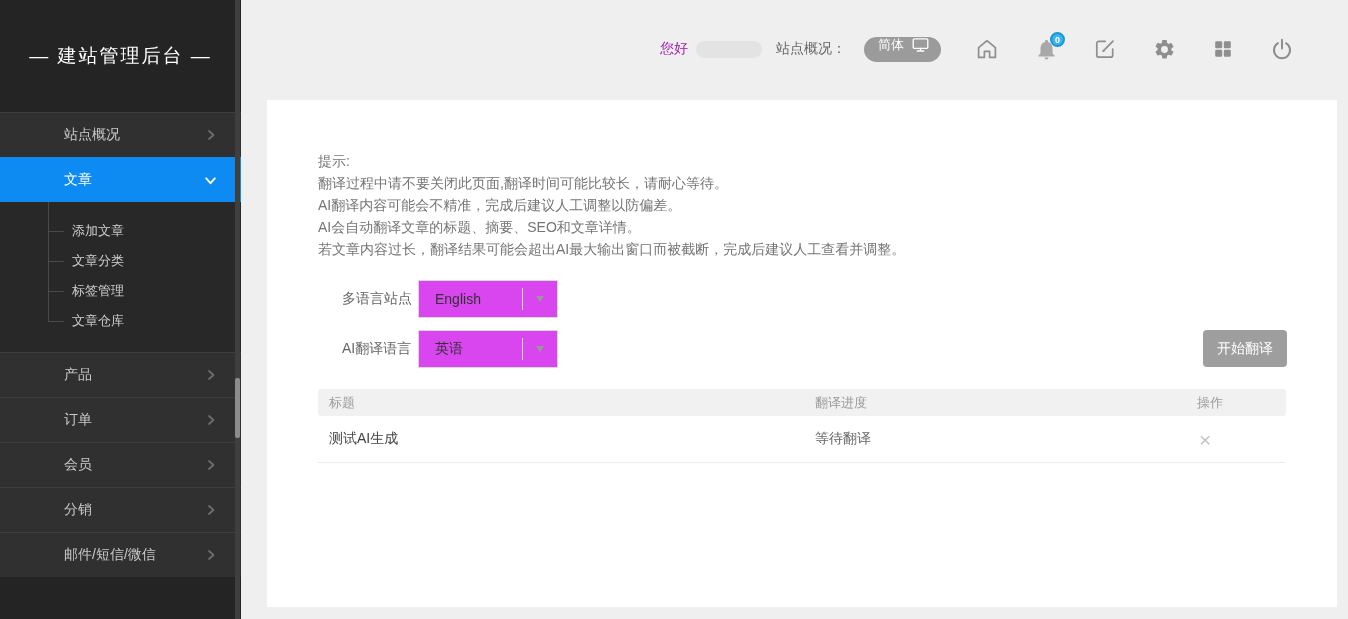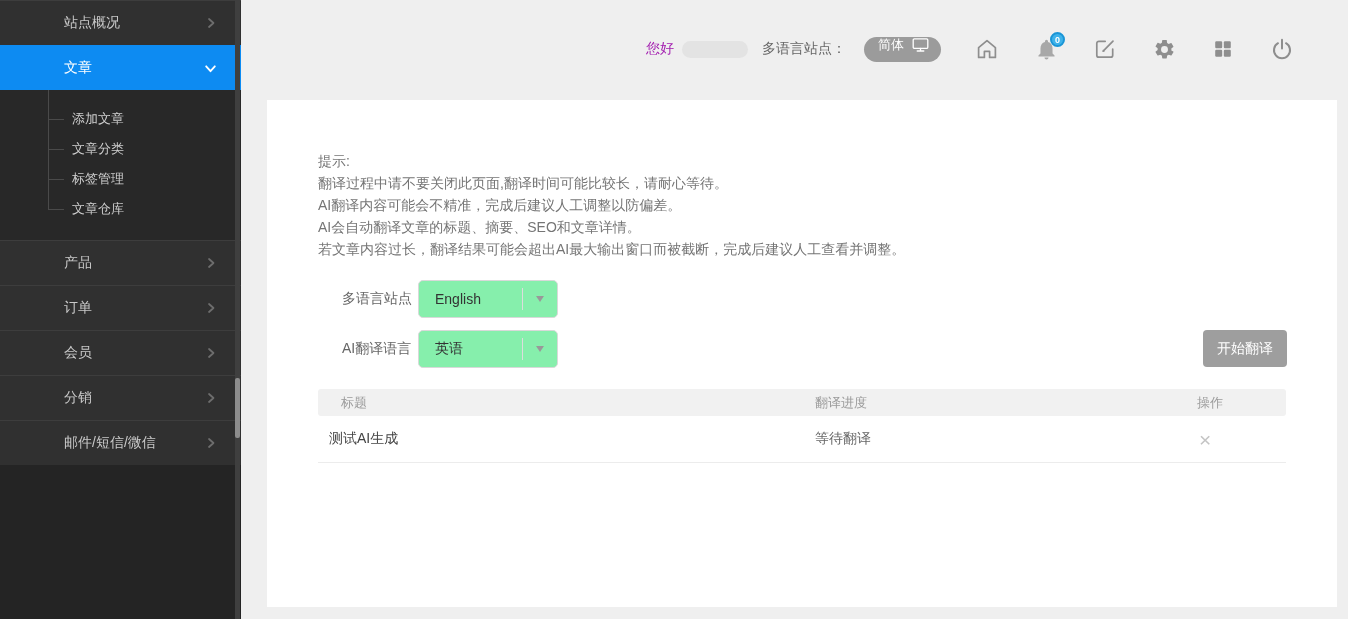--- a/index.html
+++ b/index.html
@@ -47,48 +47,49 @@
            font-size:9px; font-weight:bold; display:flex; align-items:center; justify-content:center; }
 
   
   .card { position:absolute; left:267px; top:100px; width:1070px; height:507px; background:#fff; }
   .tips { position:absolute; left:51px; top:50px; font-size:14px; color:#757575; line-height:22px; }
 
   .form-row { position:absolute; left:51px; display:flex; align-items:center;margin-left:24px; }
   .form-row.r1 { top:180px; }
   .form-row.r2 { top:230px; }
   .form-label { width:76px; color:#666; font-size:14px; }
-  .select { width:140px; height:38px; border:1px solid #d9d9d9; border-radius:5px;
-            background:#86efac; display:flex; align-items:center; cursor:pointer; }
+  .select { width:140px; height:38px; border:1px solid #d9d9d9; border-radius:0;
+            background:#d946ef; display:flex; align-items:center; cursor:pointer; }
   .select .val { flex:1; padding-left:16px; font-size:14px; color:#333; }
   .select .divider { width:1px; height:22px; background:#ddd; }
   .select .arrow-zone { width:34px; display:flex; align-items:center; justify-content:center; }
   .tri-down { width:0; height:0; border-left:4.5px solid transparent;
               border-right:4.5px solid transparent; border-top:6px solid #999; }
 
   .start-btn { position:absolute; left:936px; top:230px; width:84px; height:37px;
                background:#9e9e9e; border:none; border-radius:4px; color:#fff;
                font-size:14px; cursor:pointer; font-family:inherit; }
 
   .table { position:absolute; left:51px; top:289px; width:968px; }
   .thead { height:27px; background:#f1f1f1; border-radius:3px; display:grid;
            grid-template-columns:497px 382px 1fr; align-items:center;
            color:#9b9b9b; font-size:13px; }
-  .thead .c1 { padding-left:23px; }
+  .thead .c1 { padding-left:11px; }
   .trow { height:47px; display:grid; grid-template-columns:497px 382px 1fr;
           align-items:center; border-bottom:1px solid #ececec; font-size:14px; }
   .trow .c1 { padding-left:11px; color:#444; }
   .trow .c2 { color:#666; }
   .close-x { color:#c4c4c4; font-size:21px; line-height:1; cursor:pointer;
              display:inline-block; padding:0 2px; }
 </style>
 </head>
 <body>
 
 <aside class="sidebar">
+  <div class="logo">— 建站管理后台 —</div>
 
   <div class="nav-item">
     <span>站点概况</span>
     <span class="chev">
       <svg width="12" height="12" viewBox="0 0 12 12" fill="none" stroke="#6e6e6e" stroke-width="1.7" stroke-linecap="round" stroke-linejoin="round">
           <path d="M4 2l4.5 4L4 10"></path>
         </svg>
     </span>
   </div>
 
@@ -149,21 +150,21 @@
     </span>
   </div>
 
   <div class="sb-track"></div>
   <div class="sb-thumb"></div>
 </aside>
 
 <header class="topbar">
   <span class="greeting">您好</span>
   <span class="redacted"></span>
-  <span class="manage-label">多语言站点：</span>
+  <span class="manage-label">站点概况：</span>
 
   <div class="lang-pill">
     <span>简体</span>
     <span style="display:flex;">
       <svg width="17" height="16" viewBox="0 0 17 16" fill="none" stroke="#ffffff" stroke-width="1.3">
         <rect x="1.2" y="1.8" width="14.6" height="9.6" rx="1.2"></rect>
         <path d="M8.5 11.4v2.1M5.2 14h6.6" stroke-linecap="round"></path>
       </svg>
     </span>
   </div>

